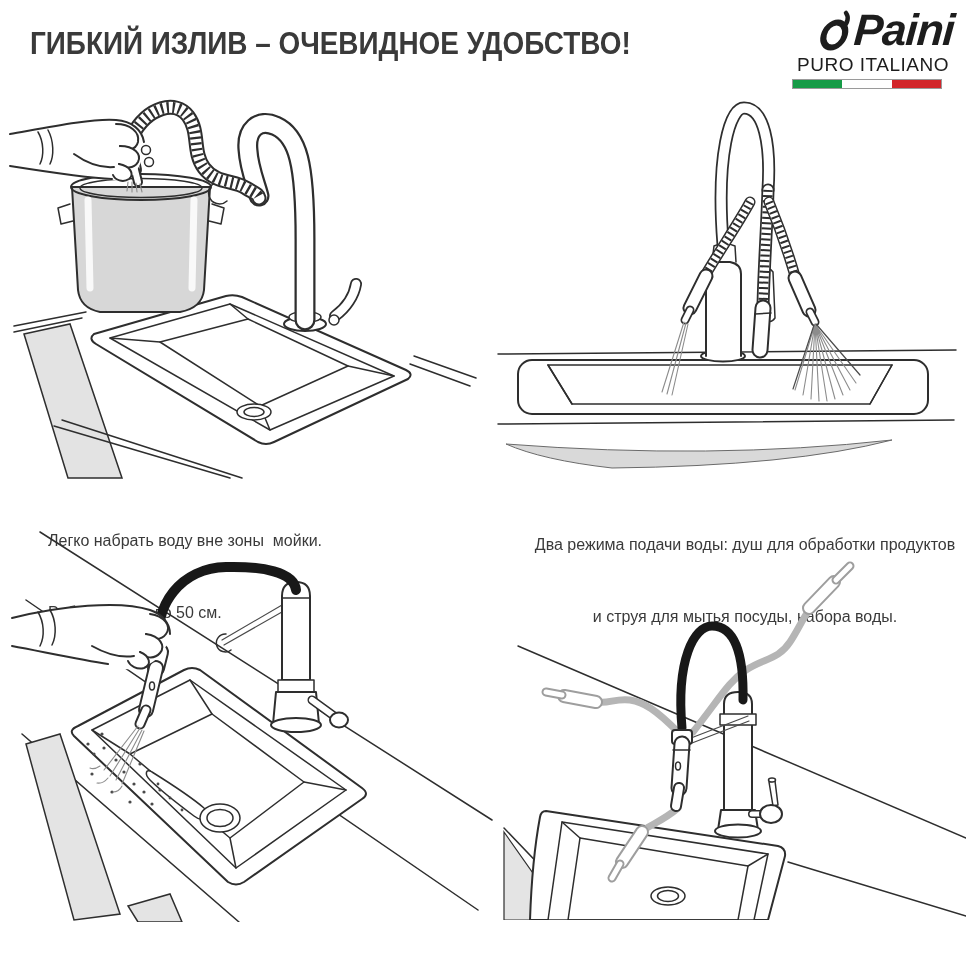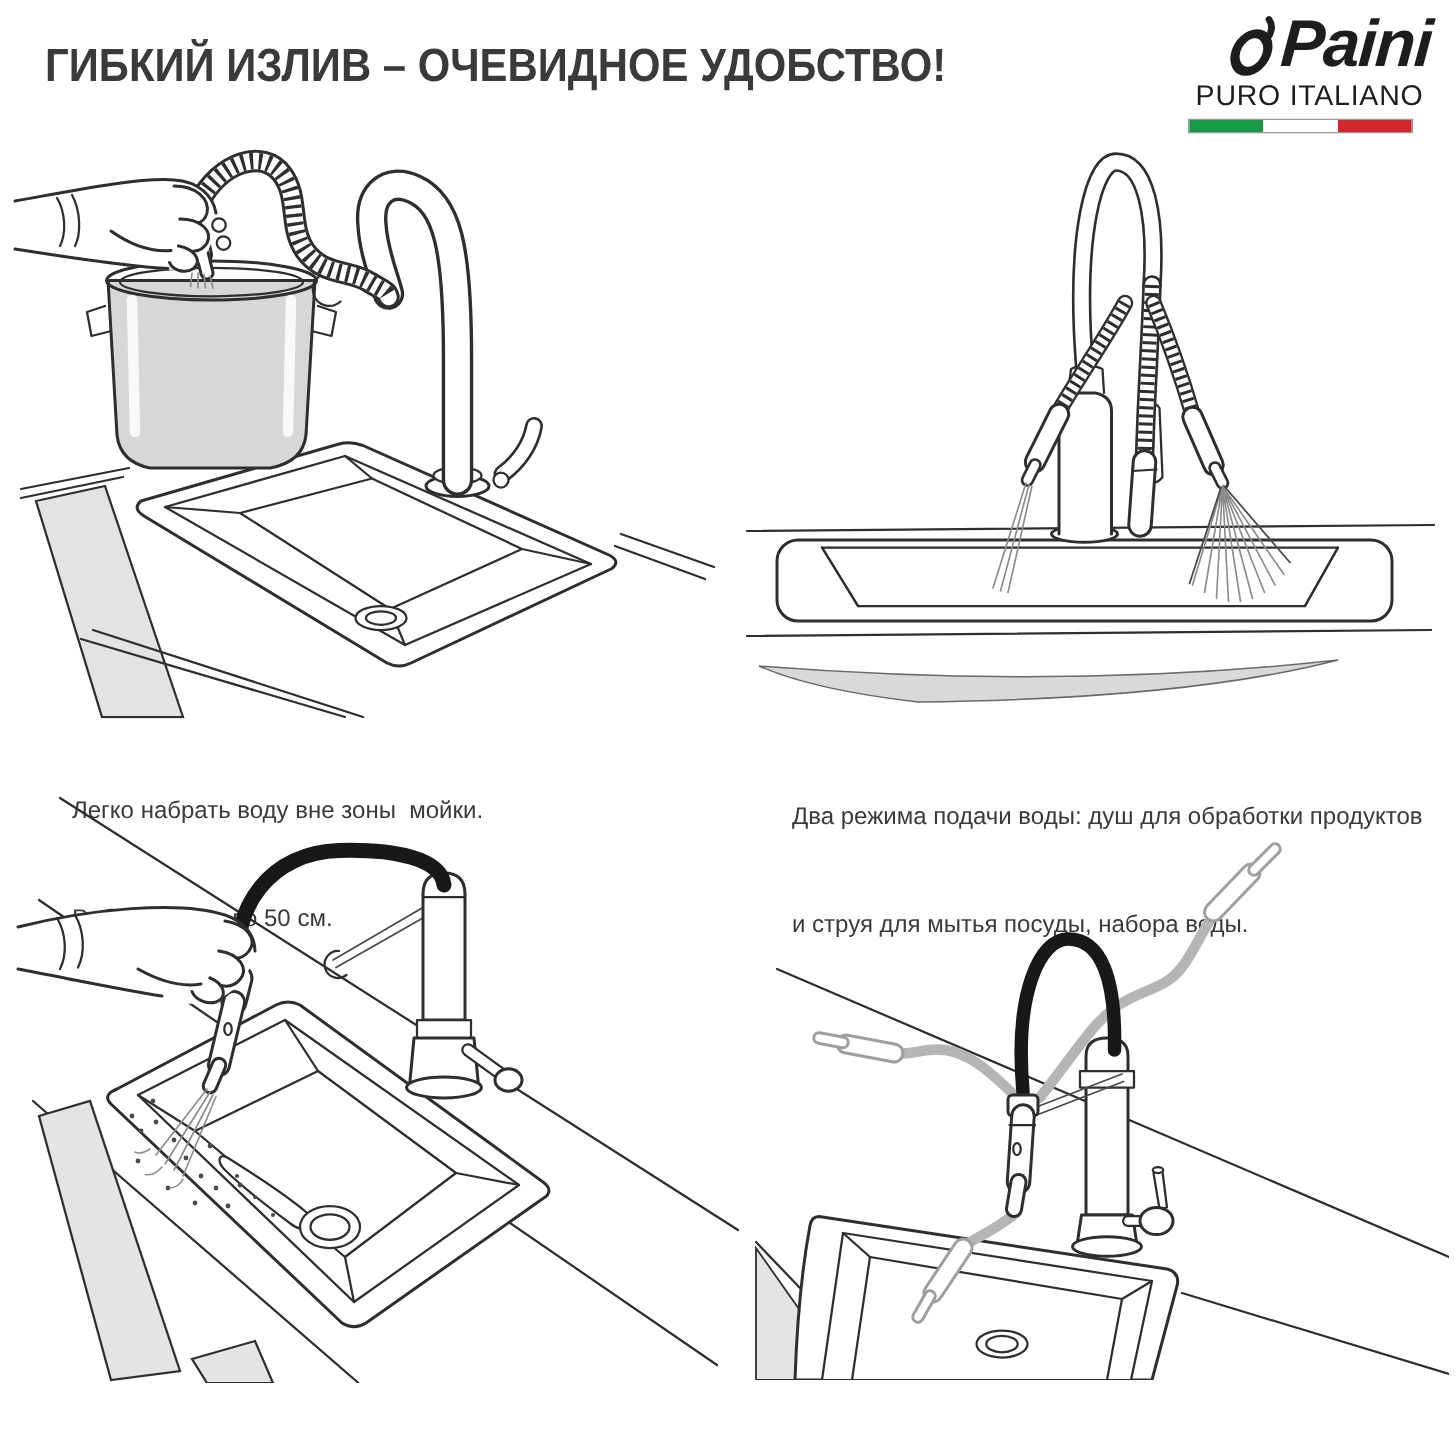--- a/index.html
+++ b/index.html
@@ -12,21 +12,21 @@
          letter-spacing:-1px;transform:skewX(-4deg);}
   .tagline{font-size:19px;color:#1d1d1d;letter-spacing:.5px;margin-top:2px;white-space:nowrap;text-align:center;}
   .flagwrap{margin-top:3px;}
   .panel{position:absolute;}
   .p1{left:8px;top:94px;}
   .p2{left:492px;top:94px;}
   .p3{left:4px;top:522px;}
   .p4{left:496px;top:520px;}
   .cap{color:#3a3a3a;font-size:16px;line-height:1.5;white-space:pre-wrap;}
   .cap1{margin:2px 0 0 40px;}
-  .cap2{margin:6px 0 0 36px;}
+  .cap2{margin:6px 0 0 36px;text-align:center;}
   .cap3{margin:4px 0 0 44px;}
   .cap4{margin:10px 0 0 32px;}
   svg{display:block;}
   .k2{fill:none;stroke:#2e2e2e;stroke-width:2;stroke-linecap:round;stroke-linejoin:round;}
   .k15{fill:none;stroke:#2e2e2e;stroke-width:1.5;stroke-linecap:round;stroke-linejoin:round;}
   .thin{fill:none;stroke:#4a4a4a;stroke-width:1.2;stroke-linecap:round;}
   .wj{fill:none;stroke:#8c8c8c;stroke-width:1.1;stroke-linecap:round;}
   .wf{fill:#ffffff;}
 </style>
 </head>

